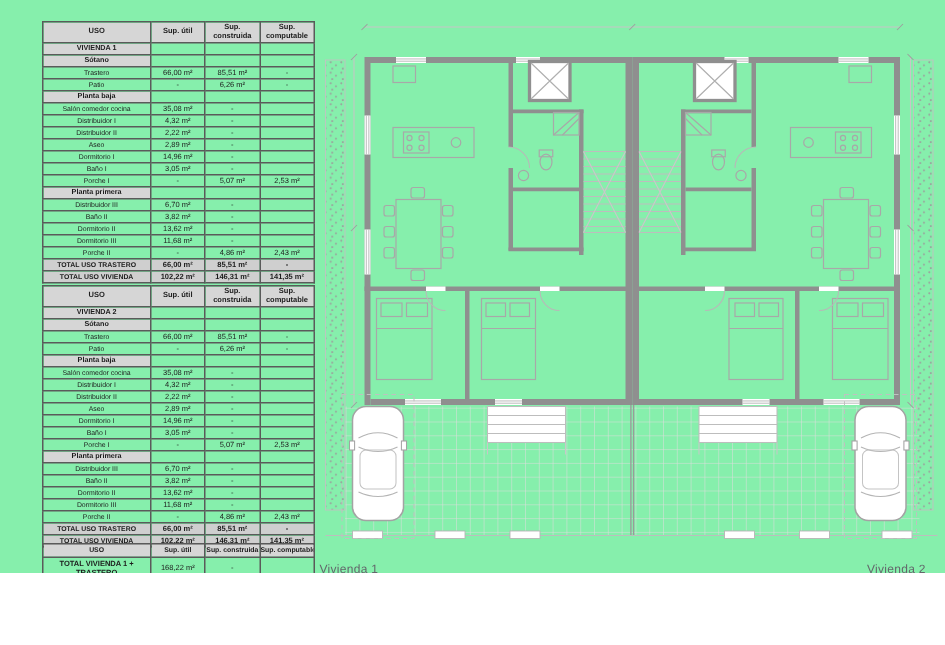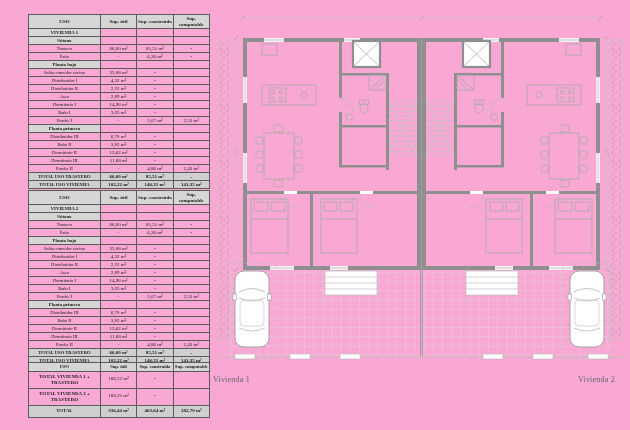--- a/index.html
+++ b/index.html
@@ -1,17 +1,17 @@
 <!DOCTYPE html>
 <html><head>
 <meta charset="utf-8">
 <style>
   html,body{margin:0;padding:0;background:#ffffff;}
   body{width:630px;height:430px;font-family:"Liberation Sans",sans-serif;}
-  .sheet{position:relative;width:630px;height:430px;background:#f9a8d4;overflow:hidden;font-family:Liberation Serif, serif;}
+  .sheet{position:relative;width:630px;height:382px;background:#86efac;overflow:hidden;}
 
   .tbl{position:absolute;left:28px;width:182px;}
   .tbl table{width:100%;border-collapse:collapse;table-layout:fixed;border:1px solid #3a3a3a;}
   .tbl th,.tbl td{border:0.7px solid #5a5a5a;font-size:5px;line-height:6.2px;
       text-align:center;padding:0;color:#1c1c1c;overflow:hidden;}
   .tbl th{background:#d6d6d6;font-weight:bold;padding:1px 0;line-height:5.6px;}
   .c0{width:40%}.c1{width:20%}.c2{width:20%}.c3{width:20%}
   .t12 td{height:7px;white-space:nowrap;}
   .t12 td.lab{font-size:4.6px;}
   .tbl tr.group td.lab,.tbl tr.section td.lab{background:#d6d6d6;font-weight:bold;font-size:4.8px;}

